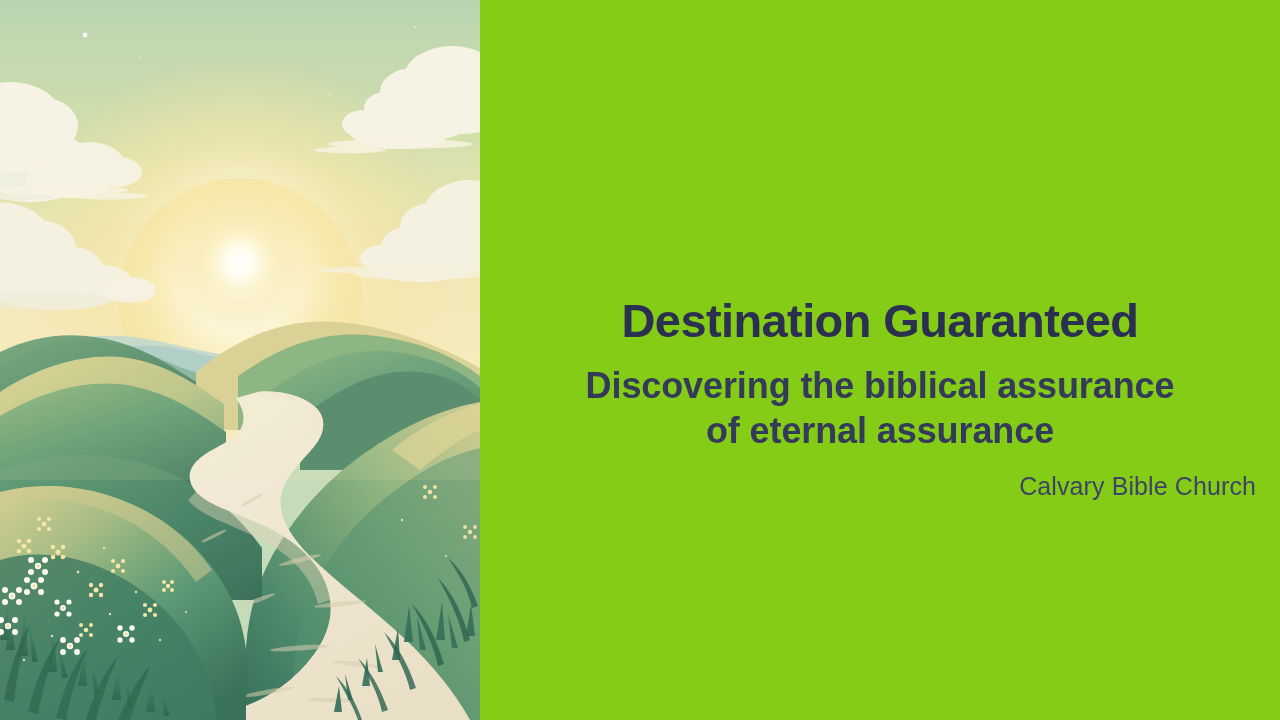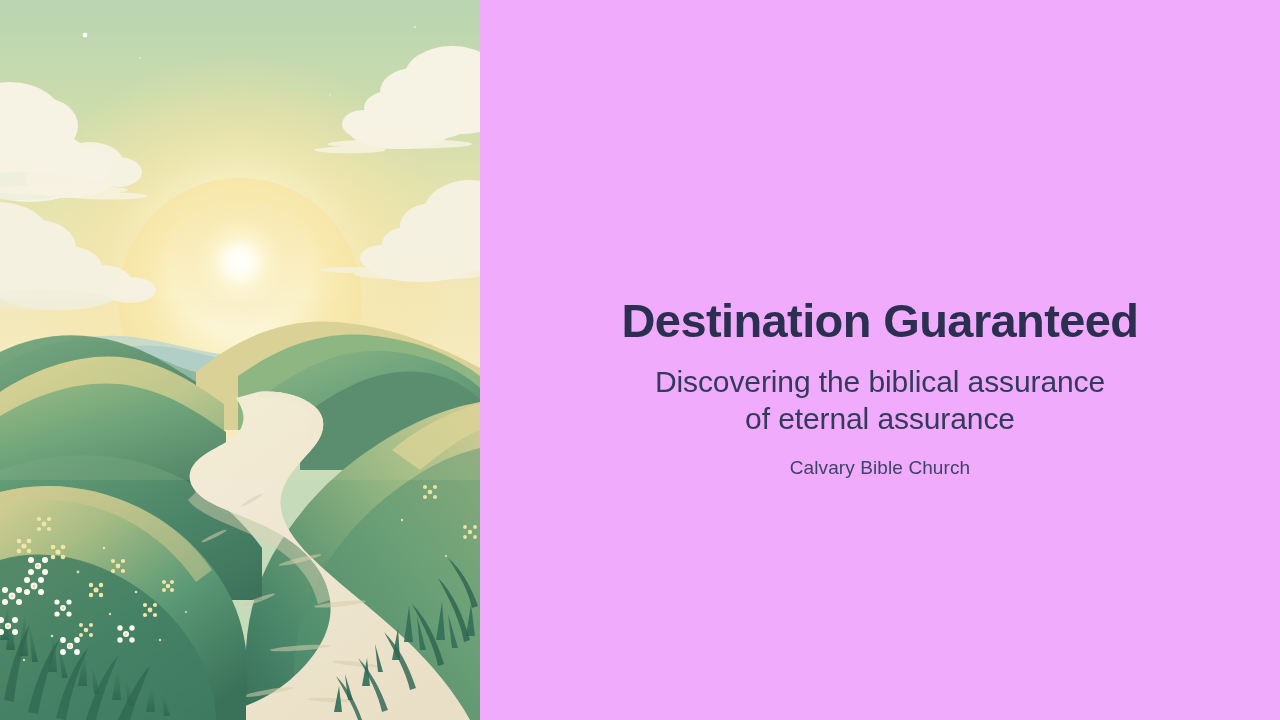--- a/index.html
+++ b/index.html
@@ -20,55 +20,56 @@
     overflow:hidden;
     flex:0 0 480px;
     background:#c6dbba;
   }
   #illustration-svg { display:block; width:480px; height:720px; }
 
   
   #text-panel {
     flex:1 1 auto;
     height:720px;
-    background:#f0abfc;
+    background:#84cc16;
     position:relative;
   }
   #text-block {
     position:absolute;
     left:0; right:0;
     top:296px;
     text-align:center;
     padding:0 24px;
   }
   #slide-title {
     font-size:47px;
     font-weight:bold;
     letter-spacing:-0.6px;
     line-height:1.06;
     color:#2c3050;
     white-space:nowrap;
   }
   #slide-subtitle {
     margin-top:17px;
-    font-size:30px;
-    font-weight:normal;
+    font-size:36px;
+    font-weight:bold;
     line-height:1.25;
     color:#343a5a;
     letter-spacing:-0.1px;
     max-width:640px;
     margin-left:auto;
     margin-right:auto;
   }
   #slide-org {
     margin-top:19px;
-    font-size:19px;
+    font-size:25px;
     font-weight:normal;
     color:#3d4465;
     letter-spacing:0.1px;
+    text-align:right;
   }
 </style>
 </head>
 <body>
 
 <div id="illustration-panel">
   <svg id="illustration-svg" viewBox="0 0 480 720" preserveAspectRatio="xMidYMid slice" xmlns="http://www.w3.org/2000/svg">
     <defs>
       <linearGradient id="skyGrad" x1="0" y1="0" x2="0" y2="1">
         <stop offset="0%" stop-color="#b9d4b2"></stop>

